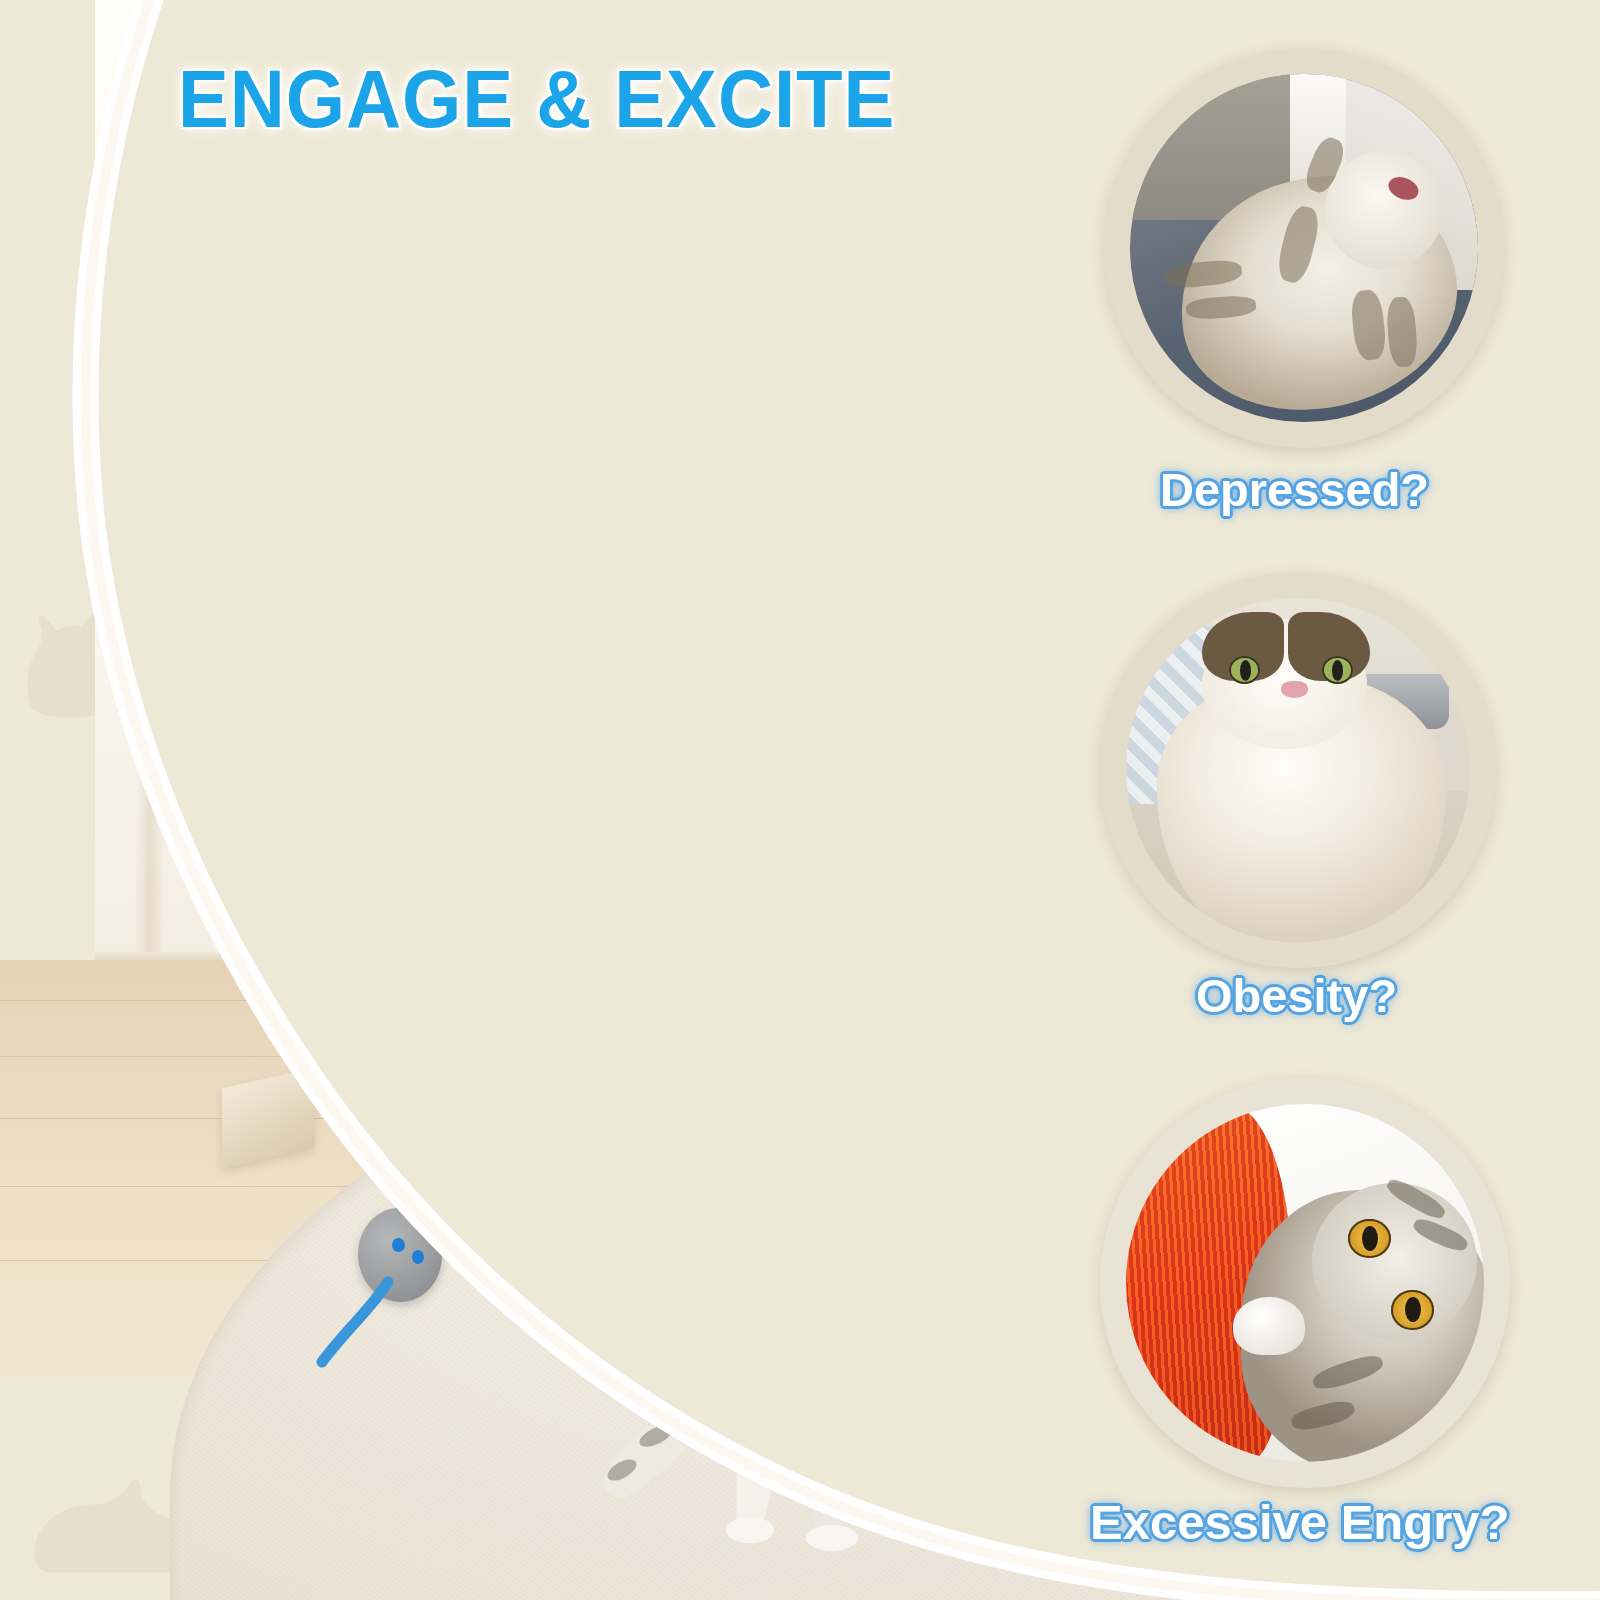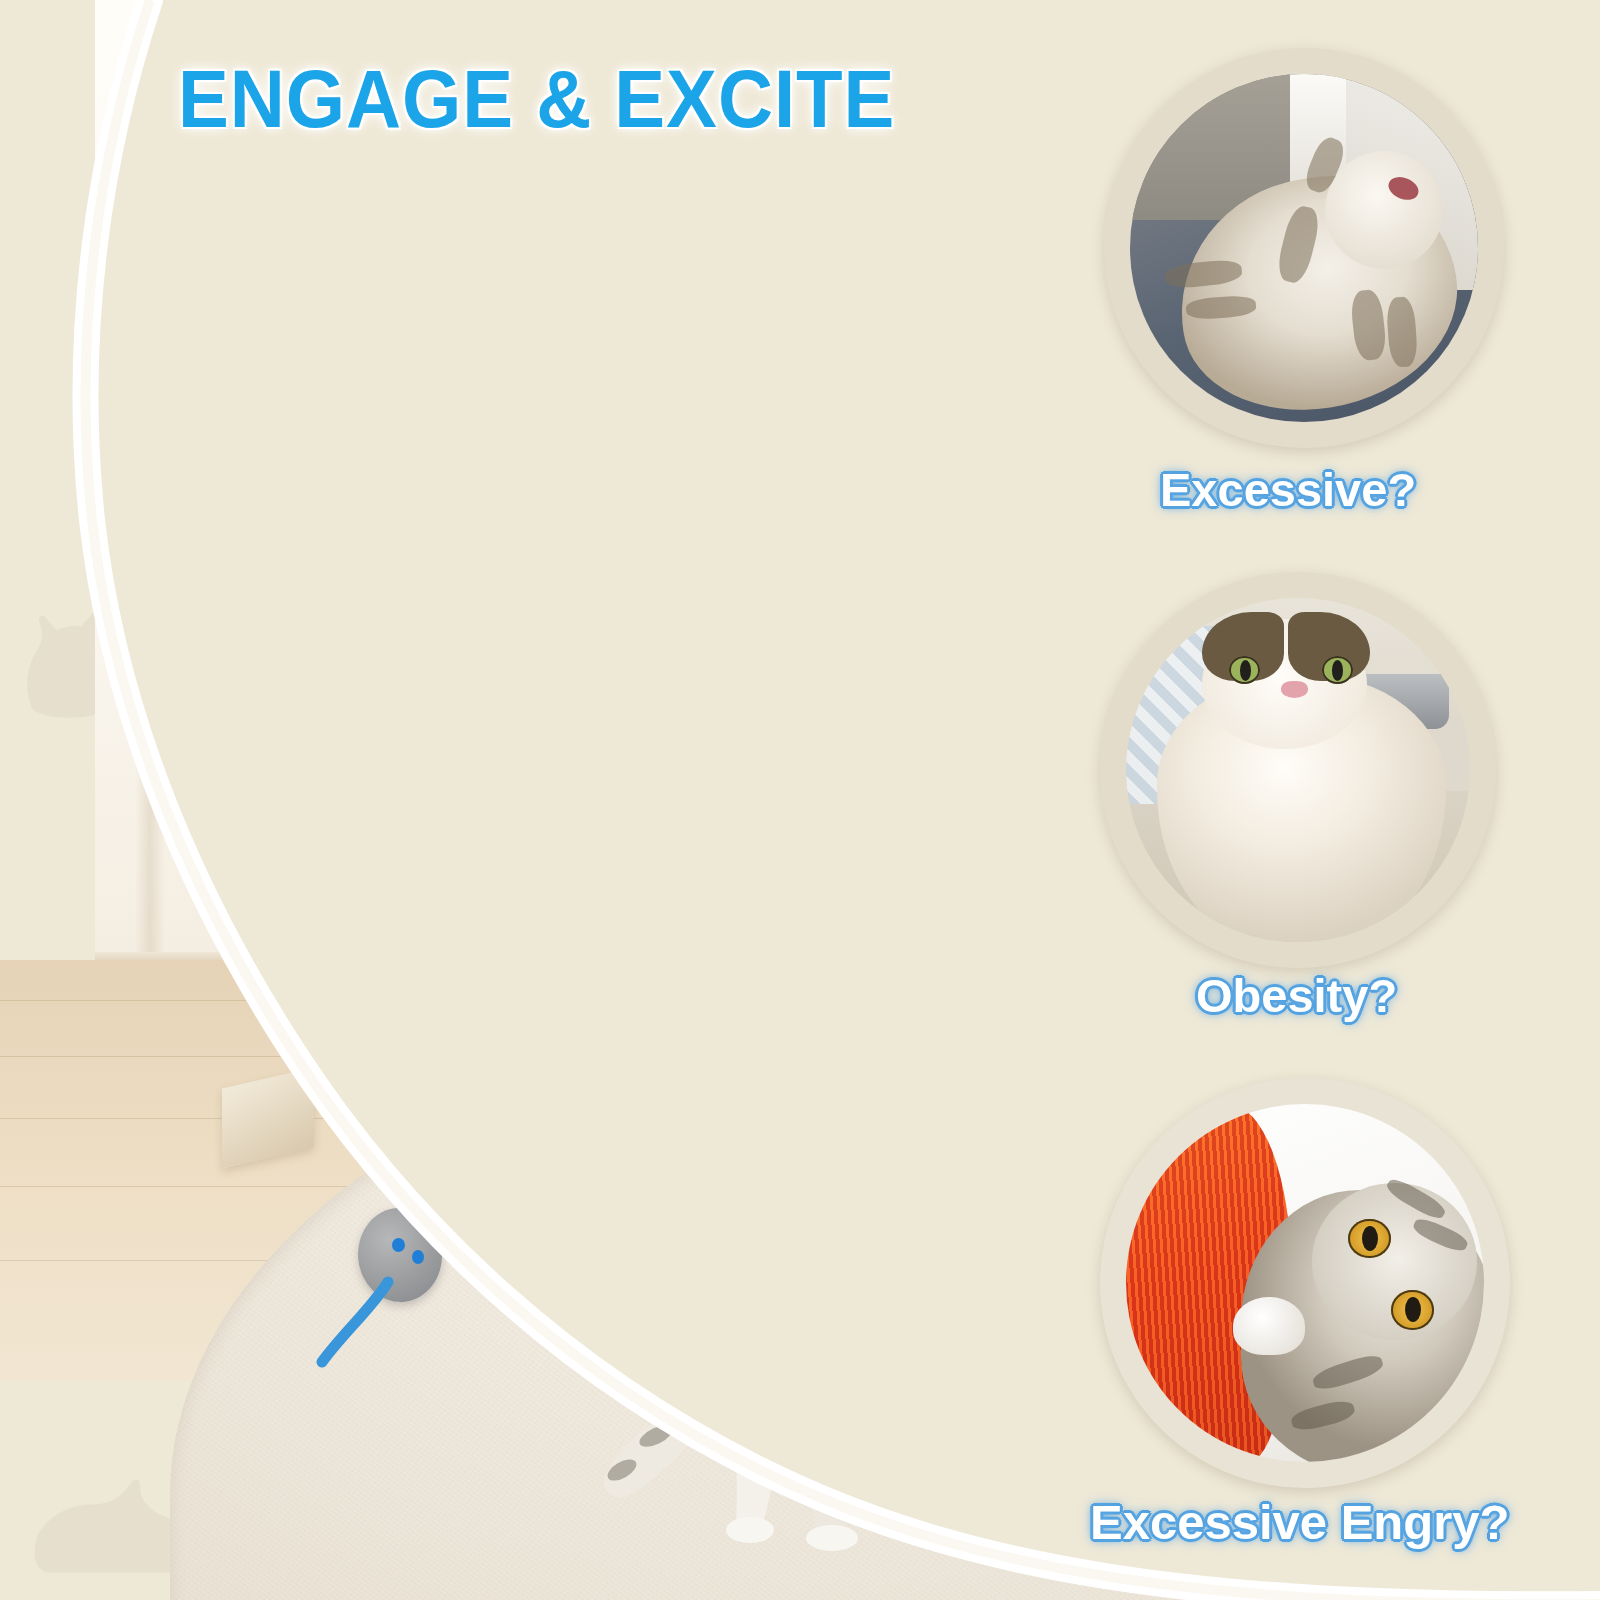--- a/index.html
+++ b/index.html
@@ -593,19 +593,19 @@
       <div class="i3-paw"></div>
       <div class="i3-stripe" style="left:72%; top:24%; width:18%; height:5%; transform:rotate(30deg);"></div>
       <div class="i3-stripe" style="left:80%; top:34%; width:16%; height:5%; transform:rotate(24deg);"></div>
       <div class="i3-stripe" style="left:52%; top:72%; width:20%; height:6%; transform:rotate(-18deg);"></div>
       <div class="i3-stripe" style="left:46%; top:84%; width:18%; height:6%; transform:rotate(-14deg);"></div>
     </div>
   </div>
 
   <div class="title">ENGAGE &amp; EXCITE</div>
 
-  <div class="caption cap1">Excessive?</div>
+  <div class="caption cap1">Depressed?</div>
 
   <div class="caption cap3">Excessive Engry?</div>
 
   <div class="caption cap2">Obesity?</div>
 
 </div>
 
 </body></html>

